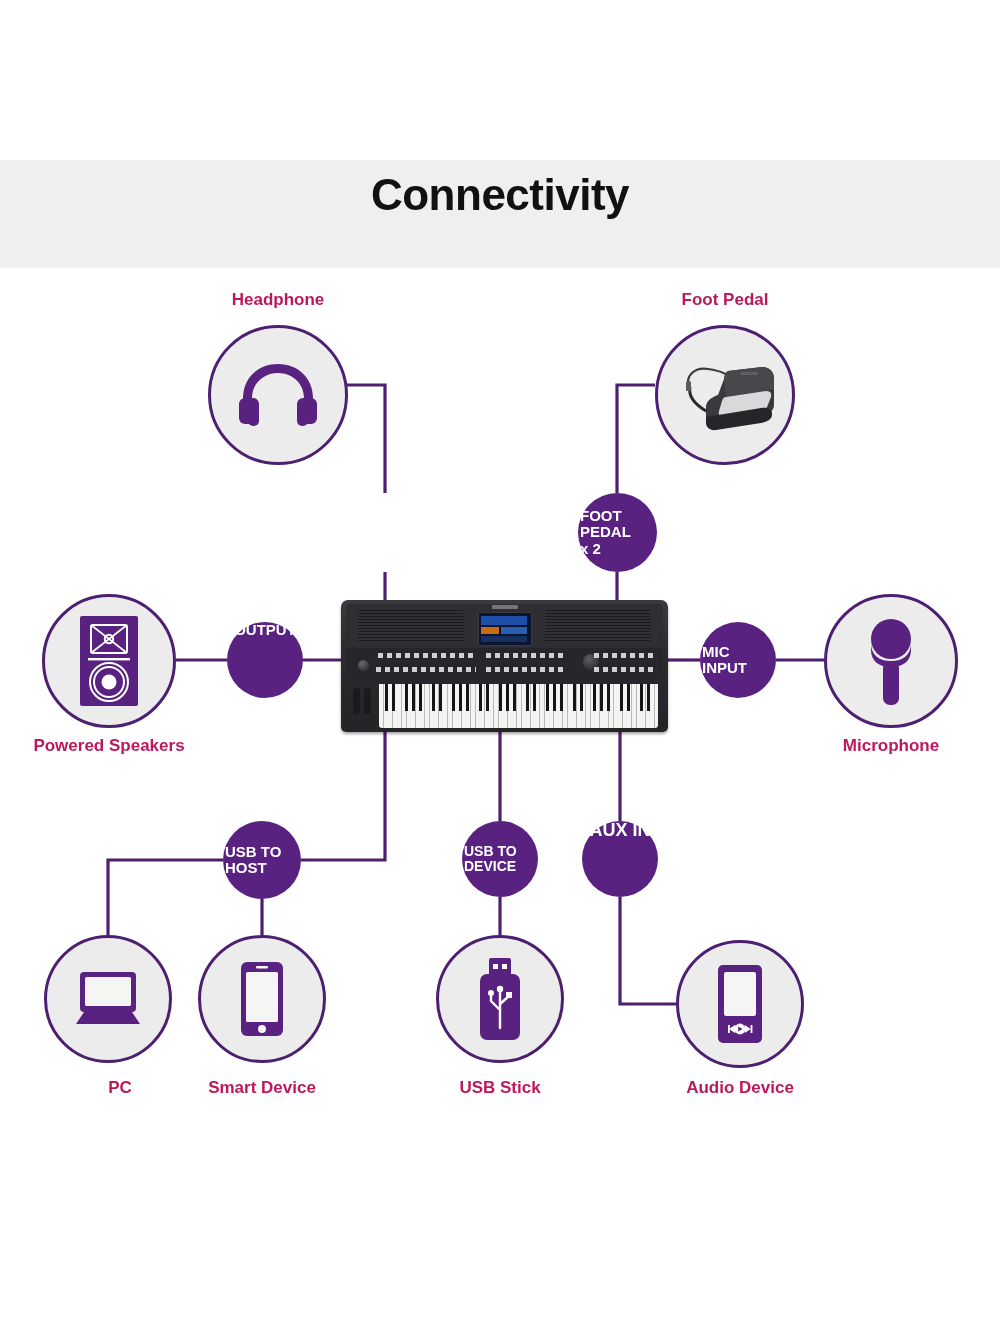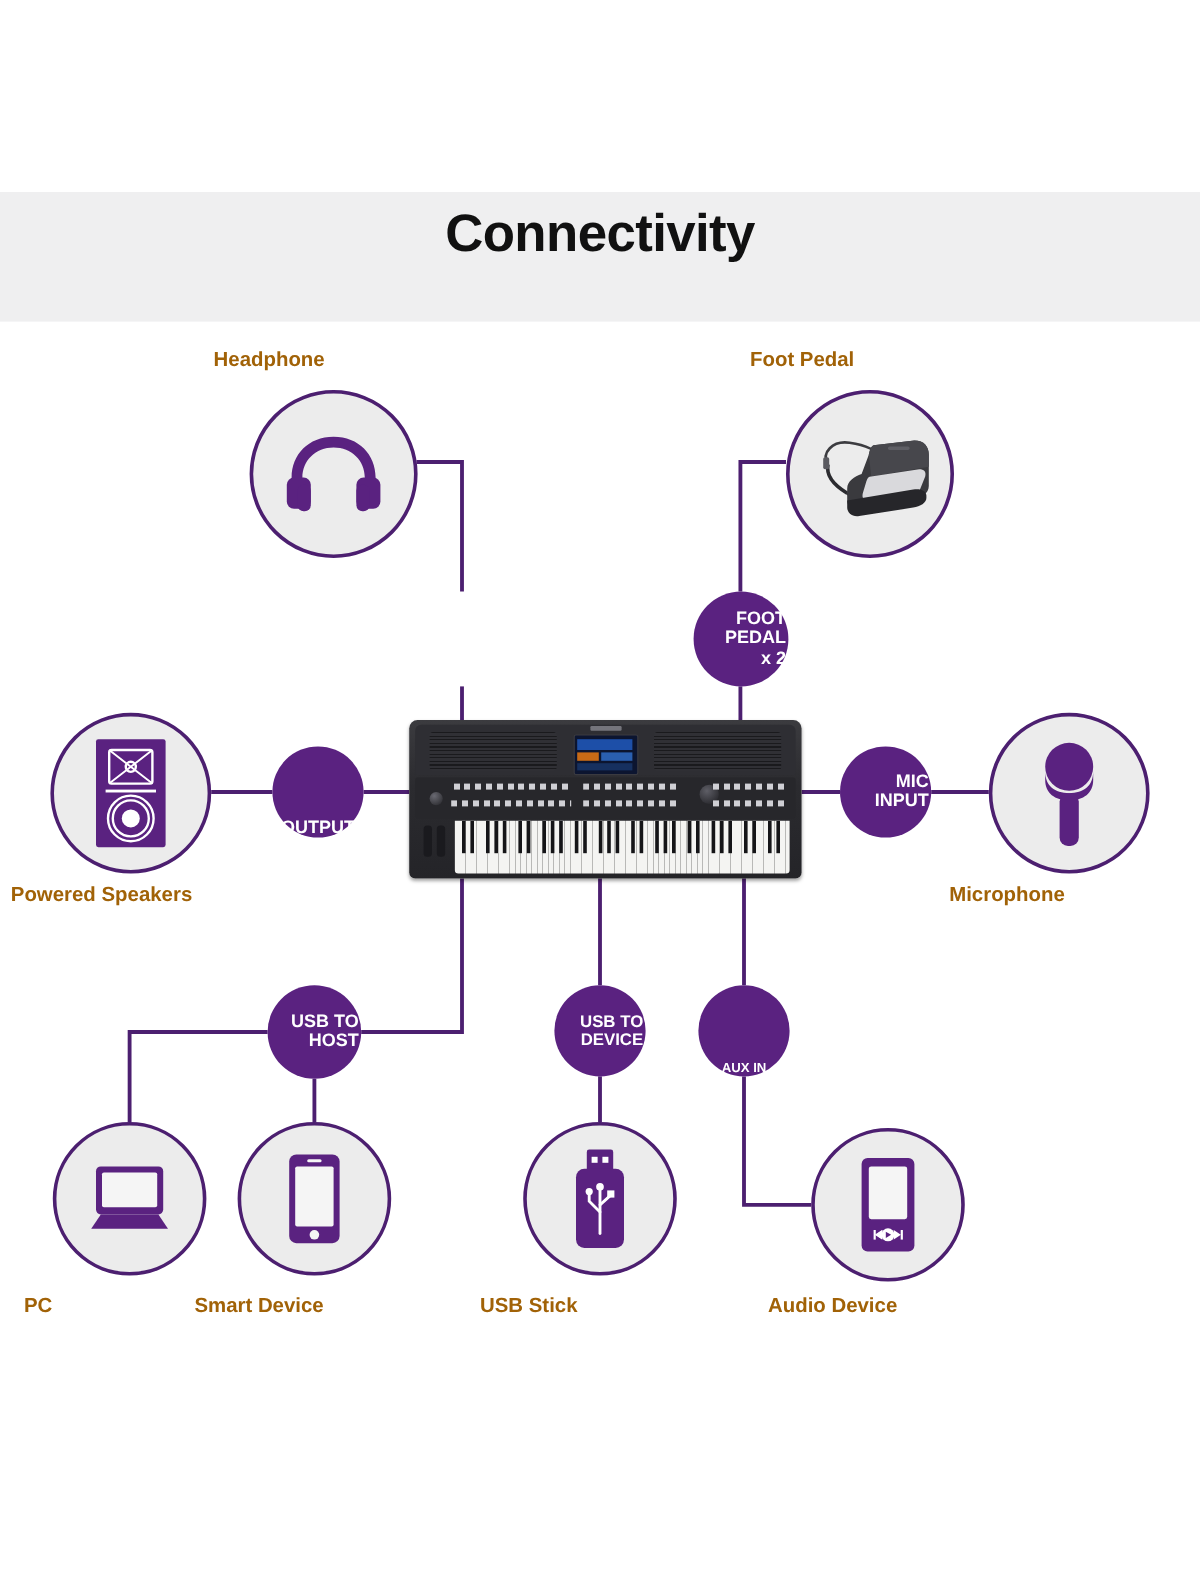--- a/index.html
+++ b/index.html
@@ -30,31 +30,31 @@
   #wires{position:absolute;left:0;top:0;width:1000px;height:1320px;}
 
   
   .device{
     position:absolute;border-radius:50%;
     background:#ececec;border:3px solid #4c1f70;
     box-sizing:border-box;
     display:flex;align-items:center;justify-content:center;
   }
   .device-label{
-    position:absolute;text-align:left;
-    font-size:17px;font-weight:bold;color:#a16207;
+    position:absolute;text-align:center;
+    font-size:17px;font-weight:bold;color:#be185d;
     white-space:nowrap;
     font-family:"Liberation Sans", sans-serif;
   }
 
   
   .port{
     position:absolute;border-radius:50%;
     background:#5a2280;
-    display:flex;align-items:flex-end;justify-content:center;
+    display:flex;align-items:flex-start;justify-content:center;
     text-align:center;
     color:#ffffff;font-weight:bold;
     font-family:"Liberation Sans", sans-serif;
     line-height:1.08;
     box-sizing:border-box;
   }
   .port span{display:block;padding:0 2px;}
 
   
   .keyboard{position:absolute;left:341px;top:600px;width:327px;height:132px;}
@@ -300,21 +300,21 @@
   <div class="port" style="left:223px;top:821px;width:78px;height:78px;font-size:15px;flex-direction:column;">
     <span>USB TO</span>
     <span>HOST</span>
   </div>
 
   <div class="port" style="left:462px;top:821px;width:76px;height:76px;font-size:14px;flex-direction:column;">
     <span>USB TO</span>
     <span>DEVICE</span>
   </div>
 
-  <div class="port" style="left:582px;top:821px;width:76px;height:76px;font-size:11px;">
+  <div class="port" style="left:582px;top:821px;width:76px;height:76px;font-size:18px;">
     <span>AUX IN</span>
   </div>
 
   <div class="device" style="left:44px;top:935px;width:128px;height:128px;">
     <svg class="icon" width="76" height="58" viewBox="0 0 76 58">
       <rect x="10" y="2" width="56" height="40" rx="4" fill="#5a2280"></rect>
       <rect x="15" y="7" width="46" height="29" rx="1.6" fill="#f5f5f5"></rect>
       <path d="M6 54 L14 42 L62 42 L70 54 Z" fill="#5a2280"></path>
     </svg>
   </div>

